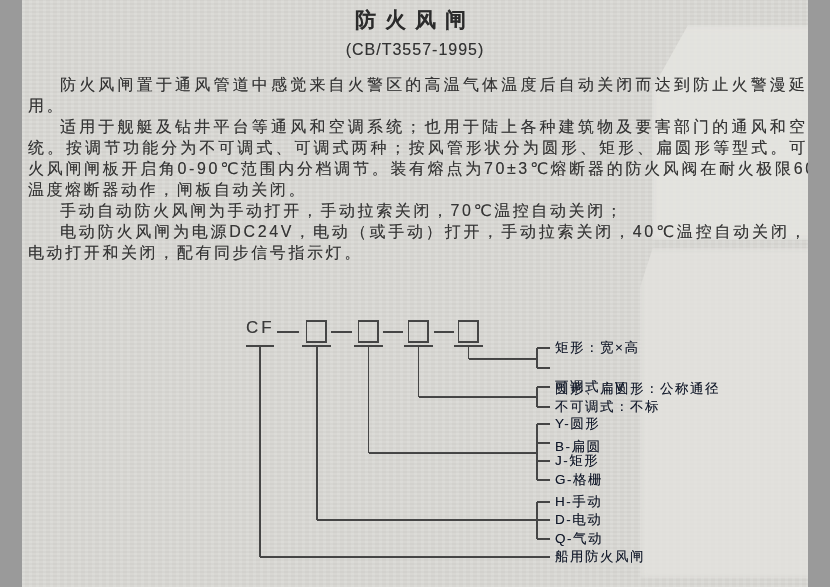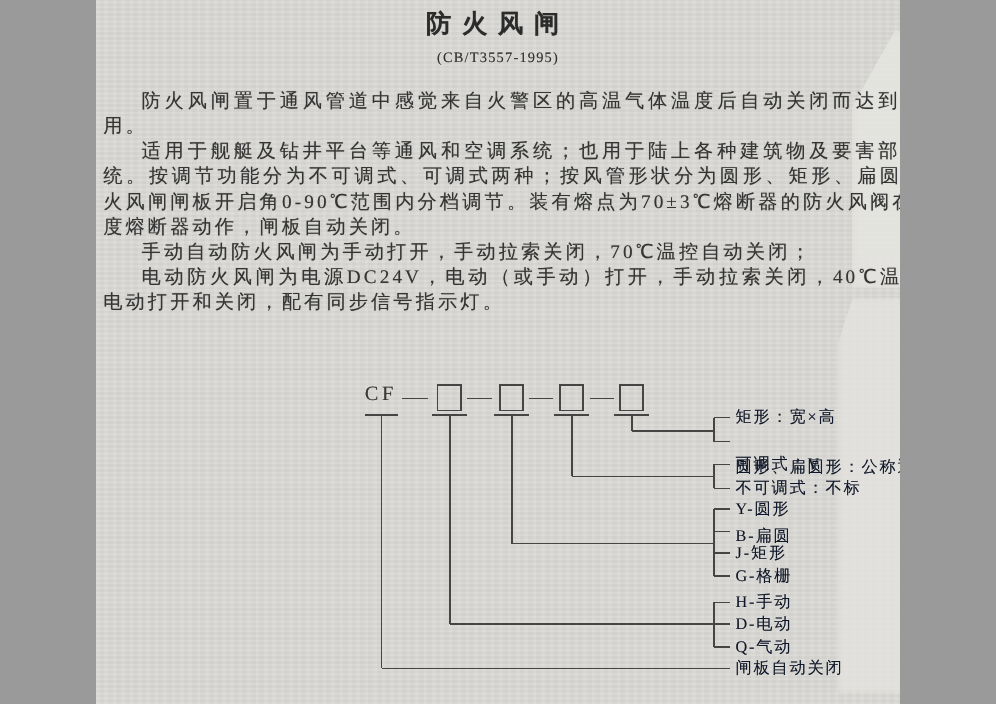--- a/index.html
+++ b/index.html
@@ -2,26 +2,25 @@
 <html><head>
 <meta charset="utf-8">
 <style>
   html,body{margin:0;padding:0;}
   body{
     font-family:"Liberation Sans","DejaVu Sans",sans-serif;
     background:#9a9a9a;
   }
   .page{
     position:relative;
-    width:670px;height:587px;
+    width:786px;height:587px;
     margin:0 auto;
     background:#d9d8d4;
     overflow:hidden;
     color:#323232;
-    font-family:Liberation Serif, serif;
   }
   
   .paper-noise{
     position:absolute;inset:0;
     background:
       repeating-linear-gradient(0deg, rgba(255,255,255,.05) 0 2px, rgba(0,0,0,.02) 2px 4px),
       repeating-linear-gradient(90deg, rgba(255,255,255,.04) 0 3px, rgba(0,0,0,.015) 3px 7px);
     pointer-events:none;
   }
   .watermark-top{
@@ -35,21 +34,21 @@
     background:#e4e3df;
     clip-path:polygon(6% 0,94% 0,100% 12%,100% 100%,0 100%,0 12%);
     filter:blur(3px);opacity:.8;pointer-events:none;
   }
   .titles{position:absolute;left:0;top:6px;width:100%;text-align:center;}
   .doc-title{
     font-size:21px;font-weight:bold;letter-spacing:9px;color:#2b2b2b;
     text-shadow:0 0 .6px rgba(40,40,40,.55);
   }
   .doc-standard{
-    margin-top:7px;font-size:12px;letter-spacing:1px;color:#333;
+    margin-top:7px;font-size:16px;letter-spacing:1px;color:#333;
     text-shadow:0 0 .5px rgba(40,40,40,.45);
   }
   .body-text{
     position:absolute;left:6px;top:74px;width:818px;
     font-size:16px;line-height:21px;letter-spacing:2.6px;
     text-align:justify;color:#353535;
     text-shadow:0 0 .6px rgba(50,50,50,.5);
   }
   .body-text p{margin:0;text-indent:2em;}
   
@@ -138,14 +137,14 @@
   <span class="dg-label" style="top:379px">圆形、扁圆形：公称通径</span>
   <span class="dg-label" style="top:377px">可调式：V</span>
   <span class="dg-label" style="top:397px">不可调式：不标</span>
   <span class="dg-label" style="top:414px">Y-圆形</span>
   <span class="dg-label" style="top:437px">B-扁圆</span>
   <span class="dg-label" style="top:451px">J-矩形</span>
   <span class="dg-label" style="top:470px">G-格栅</span>
   <span class="dg-label" style="top:492px">H-手动</span>
   <span class="dg-label" style="top:510px">D-电动</span>
   <span class="dg-label" style="top:529px">Q-气动</span>
-  <span class="dg-label" style="top:547px">闸板自动关闭</span>
+  <span class="dg-label" style="top:547px">船用防火风闸</span>
 </div>
 
 </body></html>

